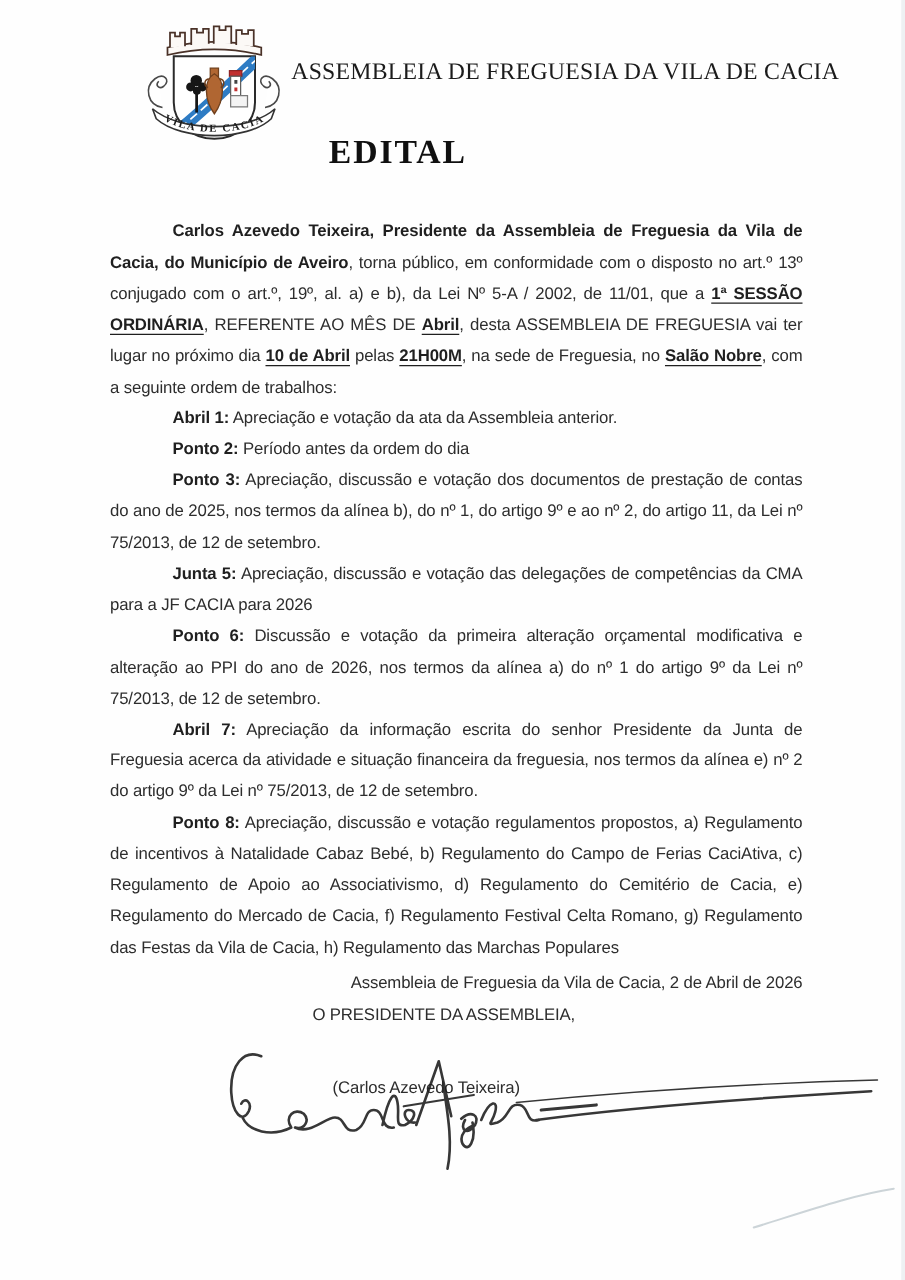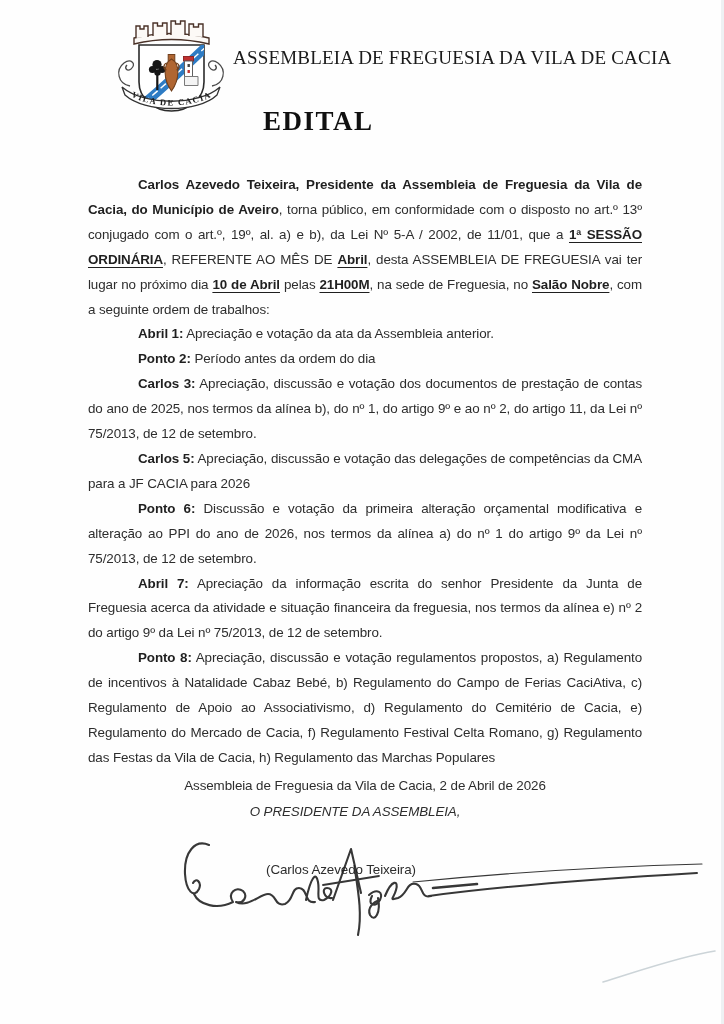--- a/index.html
+++ b/index.html
@@ -18,22 +18,22 @@
     font-family:"Liberation Serif",serif;font-size:27px;font-weight:bold;letter-spacing:1.5px;color:#101010;
   }
   .content{
     position:absolute;left:88px;top:173px;width:554px;
     font-size:13.4px;line-height:24.9px;letter-spacing:-0.1px;text-align:justify;
   }
   .para{margin:0;text-indent:50px;}
   .b{font-weight:bold;color:#1f1f1f;}
   .u{text-decoration:underline;text-underline-offset:2.5px;}
   .plabel{font-weight:bold;color:#1f1f1f;}
-  .date-line{margin:3px 0 0 0;text-indent:0;text-align:center;}
-  .center-line{margin:1px 0 0 0;text-indent:0;text-align:center;transform:translateX(-10px);font-style:italic;}
+  .date-line{margin:3px 0 0 0;text-indent:0;text-align:right;}
+  .center-line{margin:1px 0 0 0;text-indent:0;text-align:center;transform:translateX(-10px);}
   .name-line{margin:33px 0 0 0;text-indent:0;text-align:center;transform:translateX(-24px);}
   .signature-svg{position:absolute;left:165px;top:836px;pointer-events:none;}
   .corner-mark{position:absolute;left:601px;top:946px;pointer-events:none;}
 </style>
 </head>
 <body>
 
 <div class="page">
 
   <svg class="crest" width="114" height="106" viewBox="0 0 114 106">
@@ -93,22 +93,22 @@
   </svg>
 
   <div class="org">ASSEMBLEIA DE FREGUESIA DA VILA DE CACIA</div>
   <div class="doc-title">EDITAL</div>
 
   <div class="content">
     <p class="para"><span class="b">Carlos Azevedo Teixeira, Presidente da Assembleia de Freguesia da Vila de Cacia, do Município de Aveiro</span><span>, torna público, em conformidade com o disposto no art.º 13º conjugado com o art.º, 19º, al. a) e b), da Lei Nº 5-A / 2002, de 11/01, que a </span><span class="b u">1ª SESSÃO ORDINÁRIA</span><span>, REFERENTE AO MÊS DE </span><span class="b u">Abril</span><span>, desta ASSEMBLEIA DE FREGUESIA vai ter lugar no próximo dia </span><span class="b u">10 de Abril</span><span> pelas </span><span class="b u">21H00M</span><span>, na sede de Freguesia, no </span><span class="b u">Salão Nobre</span><span>, com a seguinte ordem de trabalhos:</span></p>
 
     <p class="para"><span class="plabel">Abril 1:</span><span> Apreciação e votação da ata da Assembleia anterior.</span></p>
     <p class="para"><span class="plabel">Ponto 2:</span><span> Período antes da ordem do dia</span></p>
-    <p class="para"><span class="plabel">Carlos 3:</span><span> Apreciação, discussão e votação dos documentos de prestação de contas do ano de 2025, nos termos da alínea b), do nº 1, do artigo 9º e ao nº 2, do artigo 11, da Lei nº 75/2013, de 12 de setembro.</span></p>
-    <p class="para"><span class="plabel">Carlos 5:</span><span> Apreciação, discussão e votação das delegações de competências da CMA para a JF CACIA para 2026</span></p>
+    <p class="para"><span class="plabel">Ponto 3:</span><span> Apreciação, discussão e votação dos documentos de prestação de contas do ano de 2025, nos termos da alínea b), do nº 1, do artigo 9º e ao nº 2, do artigo 11, da Lei nº 75/2013, de 12 de setembro.</span></p>
+    <p class="para"><span class="plabel">Junta 5:</span><span> Apreciação, discussão e votação das delegações de competências da CMA para a JF CACIA para 2026</span></p>
     <p class="para"><span class="plabel">Ponto 6:</span><span> Discussão e votação da primeira alteração orçamental modificativa e alteração ao PPI do ano de 2026, nos termos da alínea a) do nº 1 do artigo 9º da Lei nº 75/2013, de 12 de setembro.</span></p>
     <p class="para"><span class="plabel">Abril 7:</span><span> Apreciação da informação escrita do senhor Presidente da Junta de Freguesia acerca da atividade e situação financeira da freguesia, nos termos da alínea e) nº 2 do artigo 9º da Lei nº 75/2013, de 12 de setembro.</span></p>
     <p class="para"><span class="plabel">Ponto 8:</span><span> Apreciação, discussão e votação regulamentos propostos, a) Regulamento de incentivos à Natalidade Cabaz Bebé, b) Regulamento do Campo de Ferias CaciAtiva, c) Regulamento de Apoio ao Associativismo, d) Regulamento do Cemitério de Cacia, e) Regulamento do Mercado de Cacia, f) Regulamento Festival Celta Romano, g) Regulamento das Festas da Vila de Cacia, h) Regulamento das Marchas Populares</span></p>
 
     <p class="para date-line">Assembleia de Freguesia da Vila de Cacia, 2 de Abril de 2026</p>
     <p class="para center-line">O PRESIDENTE DA ASSEMBLEIA,</p>
     <p class="para name-line">(Carlos Azevedo Teixeira)</p>
   </div>
 
   <svg class="signature-svg" width="540" height="108" viewBox="0 0 540 108">

